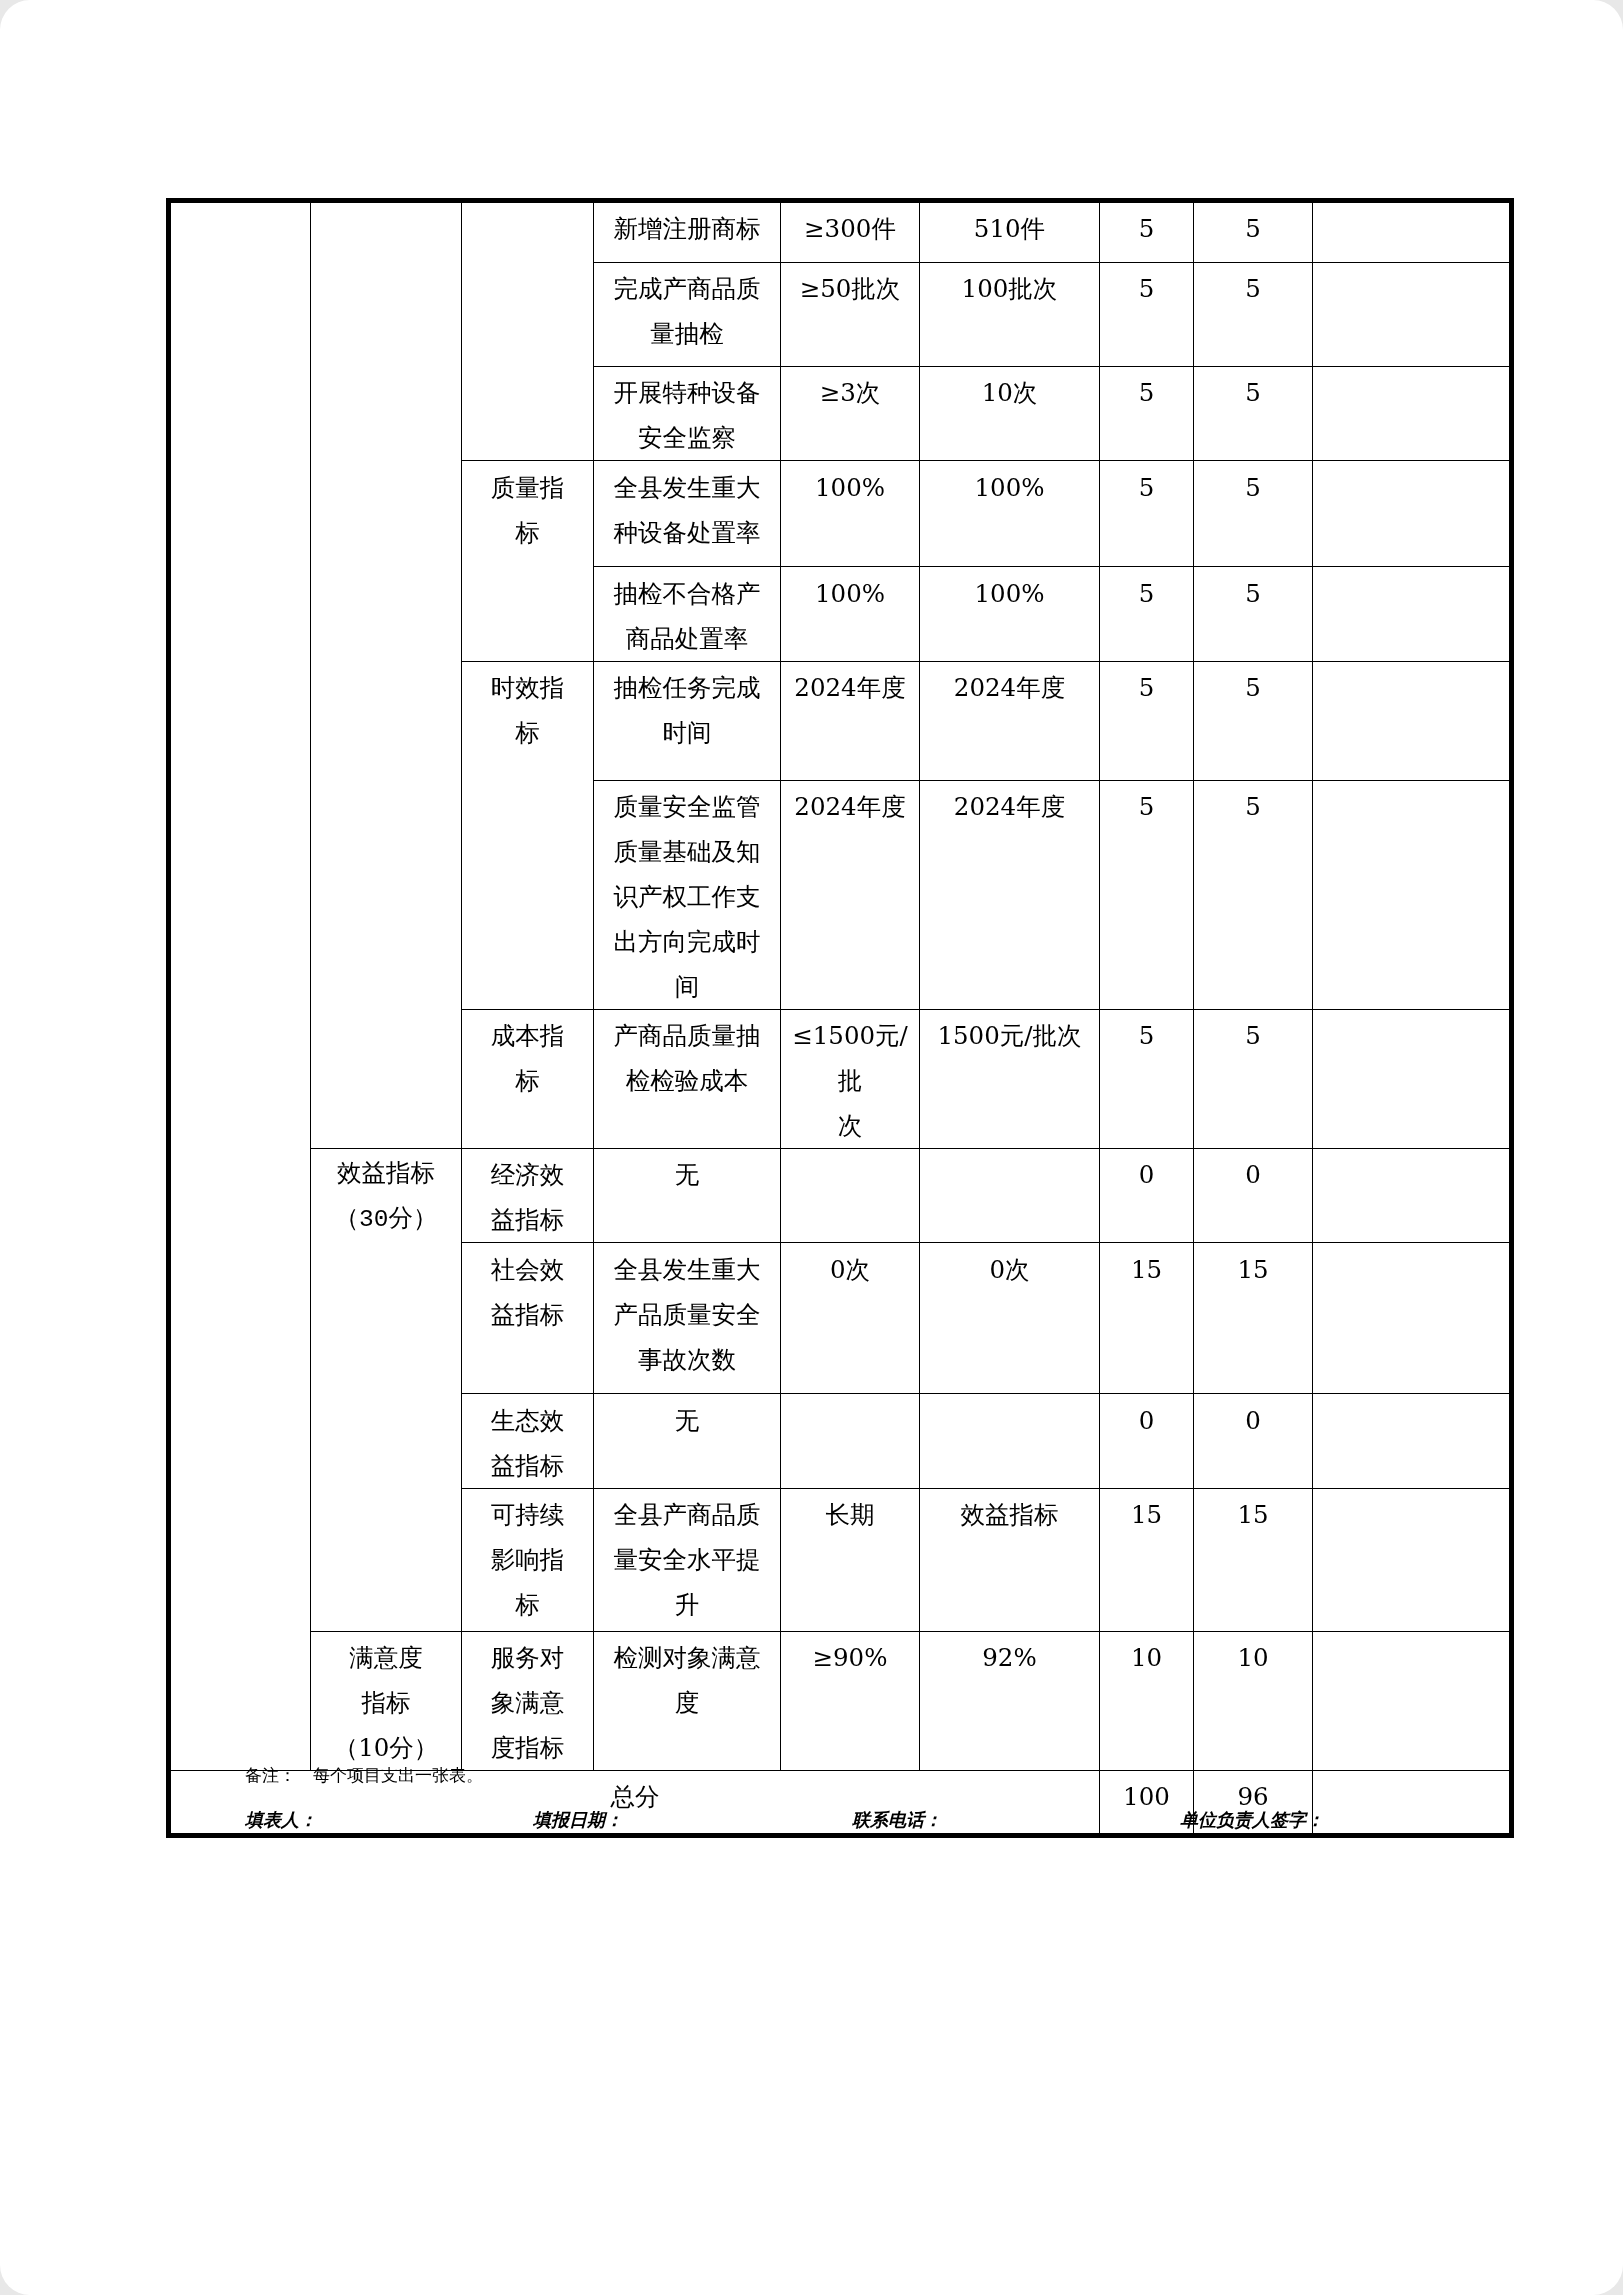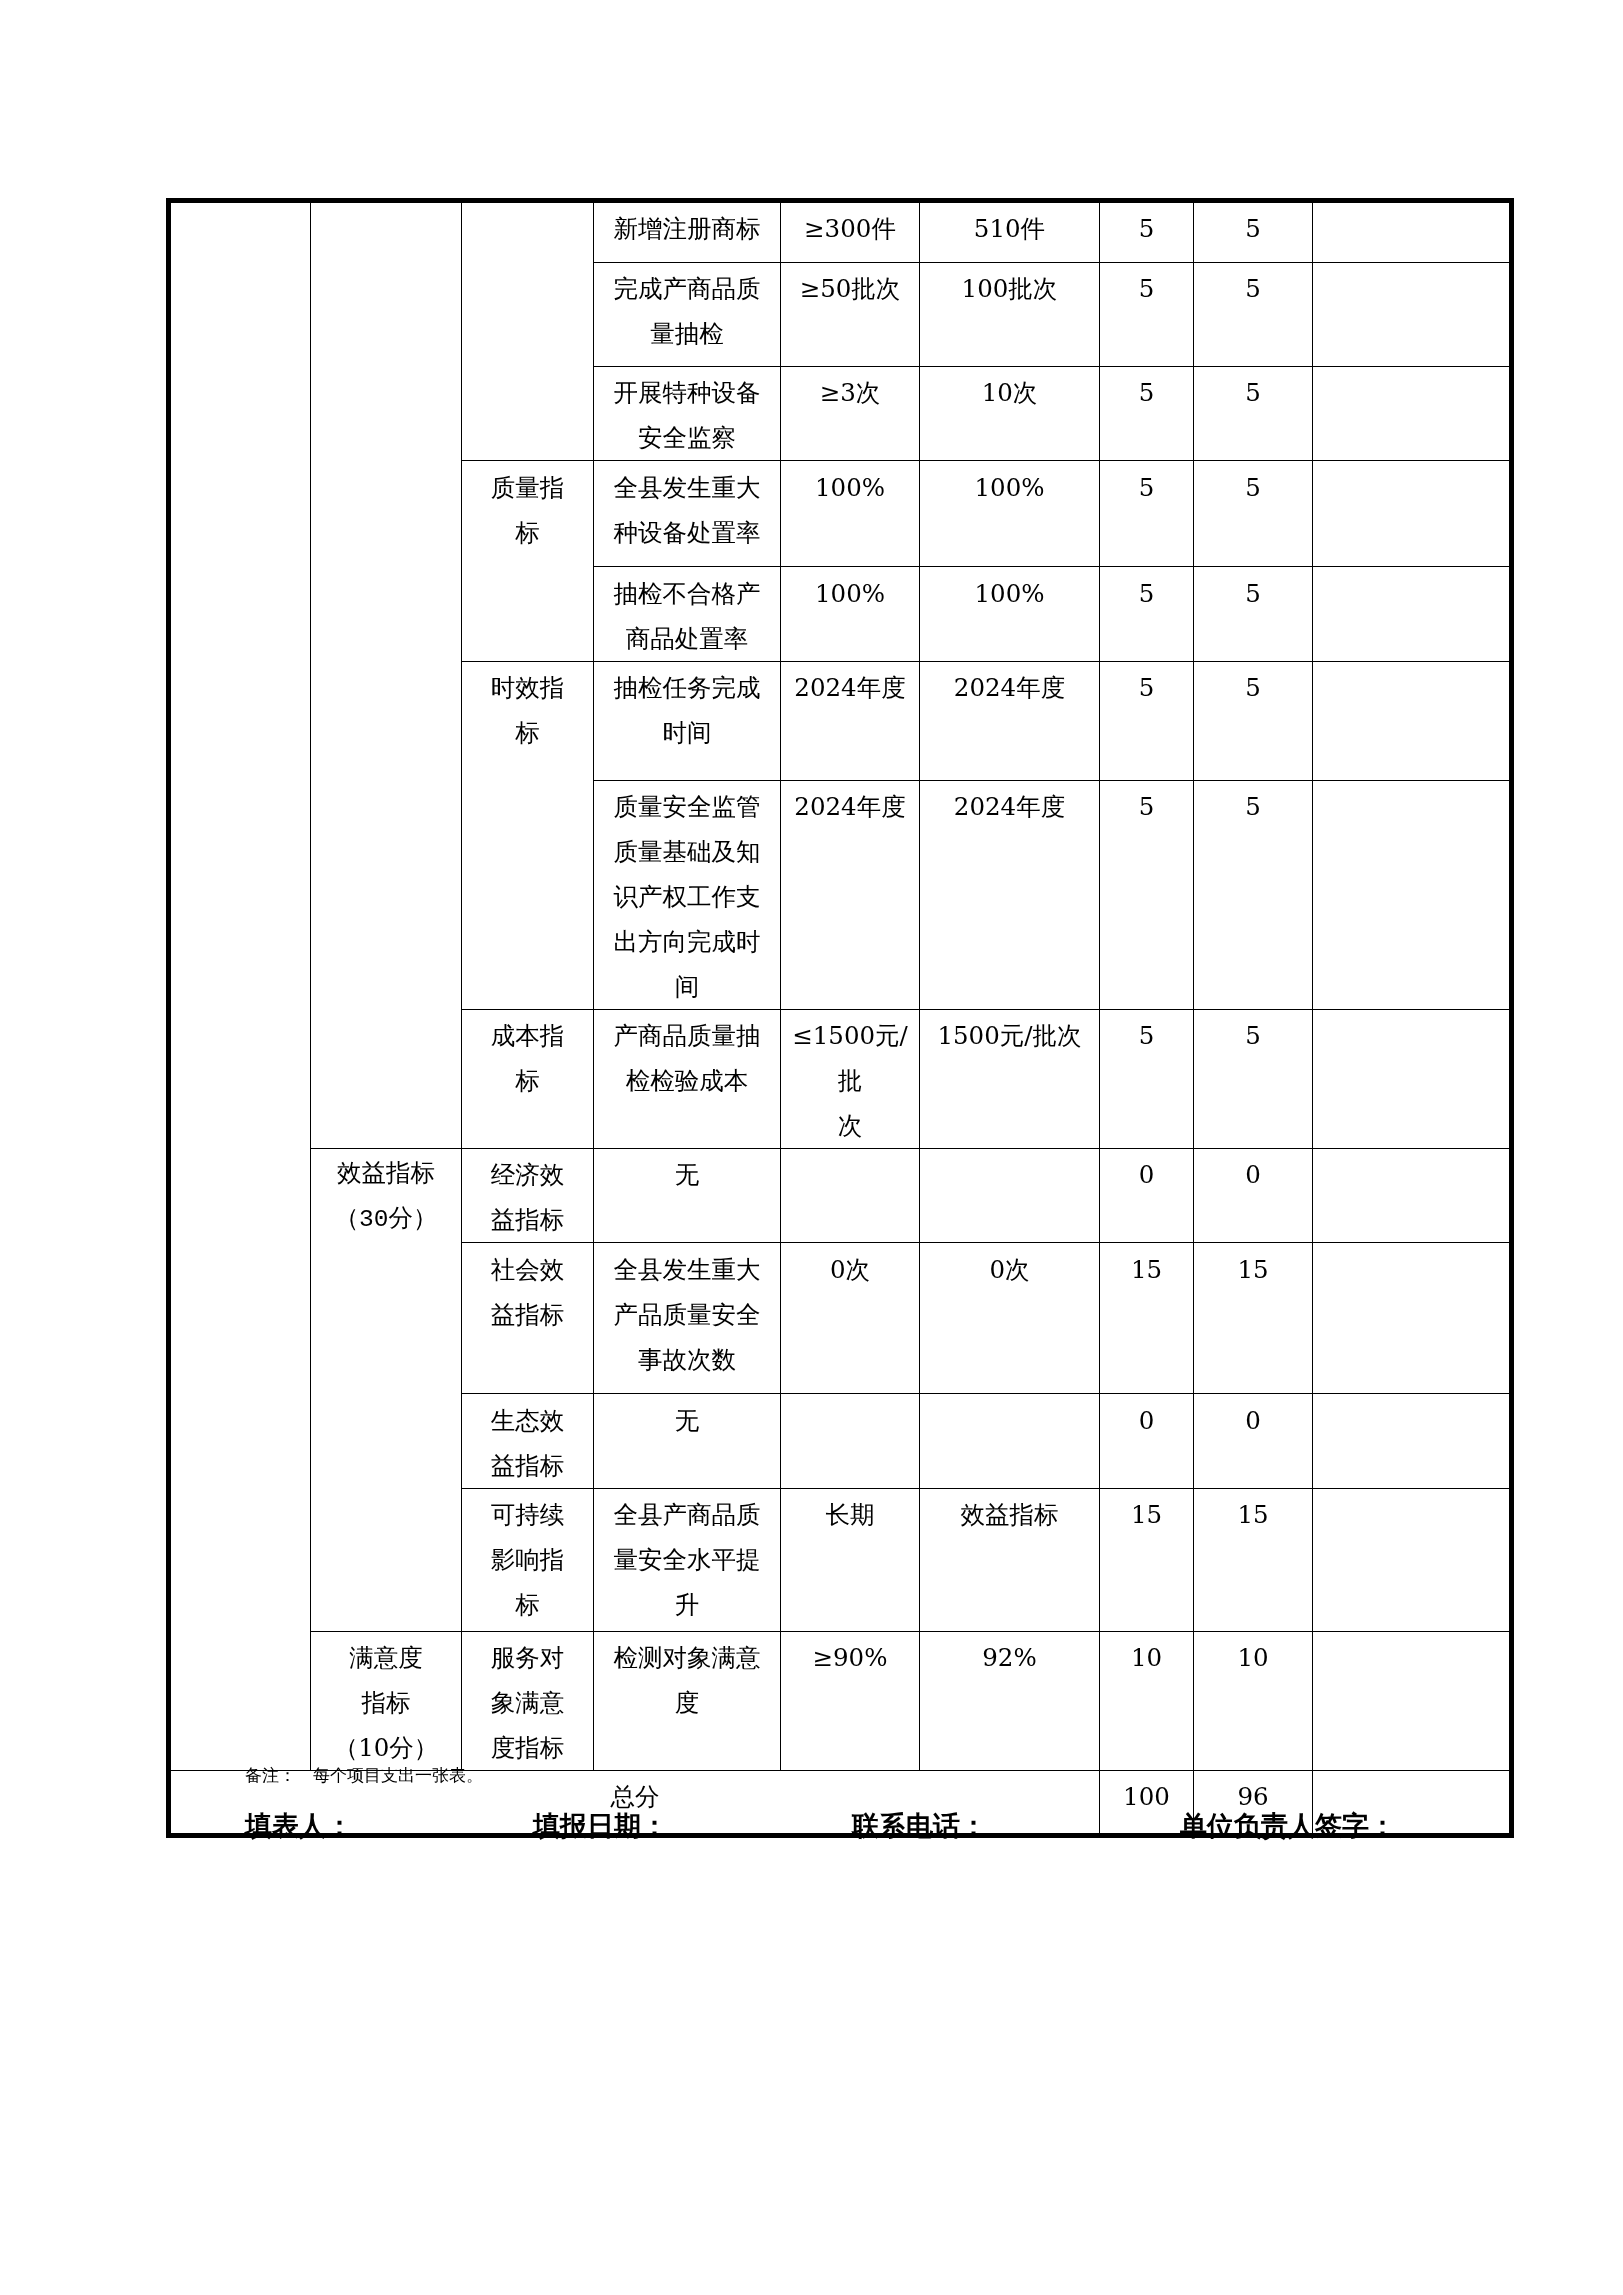--- a/index.html
+++ b/index.html
@@ -4,20 +4,21 @@
 <style>
   html, body { margin: 0; padding: 0; background: #e8e8e8; }
   .page {
     position: relative;
     width: 1623px;
     height: 2295px;
     background: #ffffff;
     font-family: "DejaVu Serif", "Liberation Serif", serif;
     color: #000;
     overflow: hidden;
+    border-radius: 30px;
   }
   table.perf {
     position: absolute;
     left: 166px;
     top: 198px;
     width: 1342px;
     table-layout: fixed;
     border-collapse: collapse;
     border: 5.7px solid #000;
   }
@@ -40,22 +41,23 @@
     top: 1764px;
     font-size: 17px;
     white-space: pre;
   }
   .sign-line {
     position: absolute;
     left: 0;
     top: 1808px;
     width: 1426px;
     height: 33px;
-    font-size: 27px;
+    font-size: 18px;
     font-weight: bold;
+    font-style: italic;
   }
   .sign-line span { position: absolute; white-space: pre; }
   .sign-filler { left: 245px; }
   .sign-date   { left: 533px; }
   .sign-phone  { left: 852px; }
   .sign-leader { left: 1180px; }
 </style>
 </head>
 <body>
 

